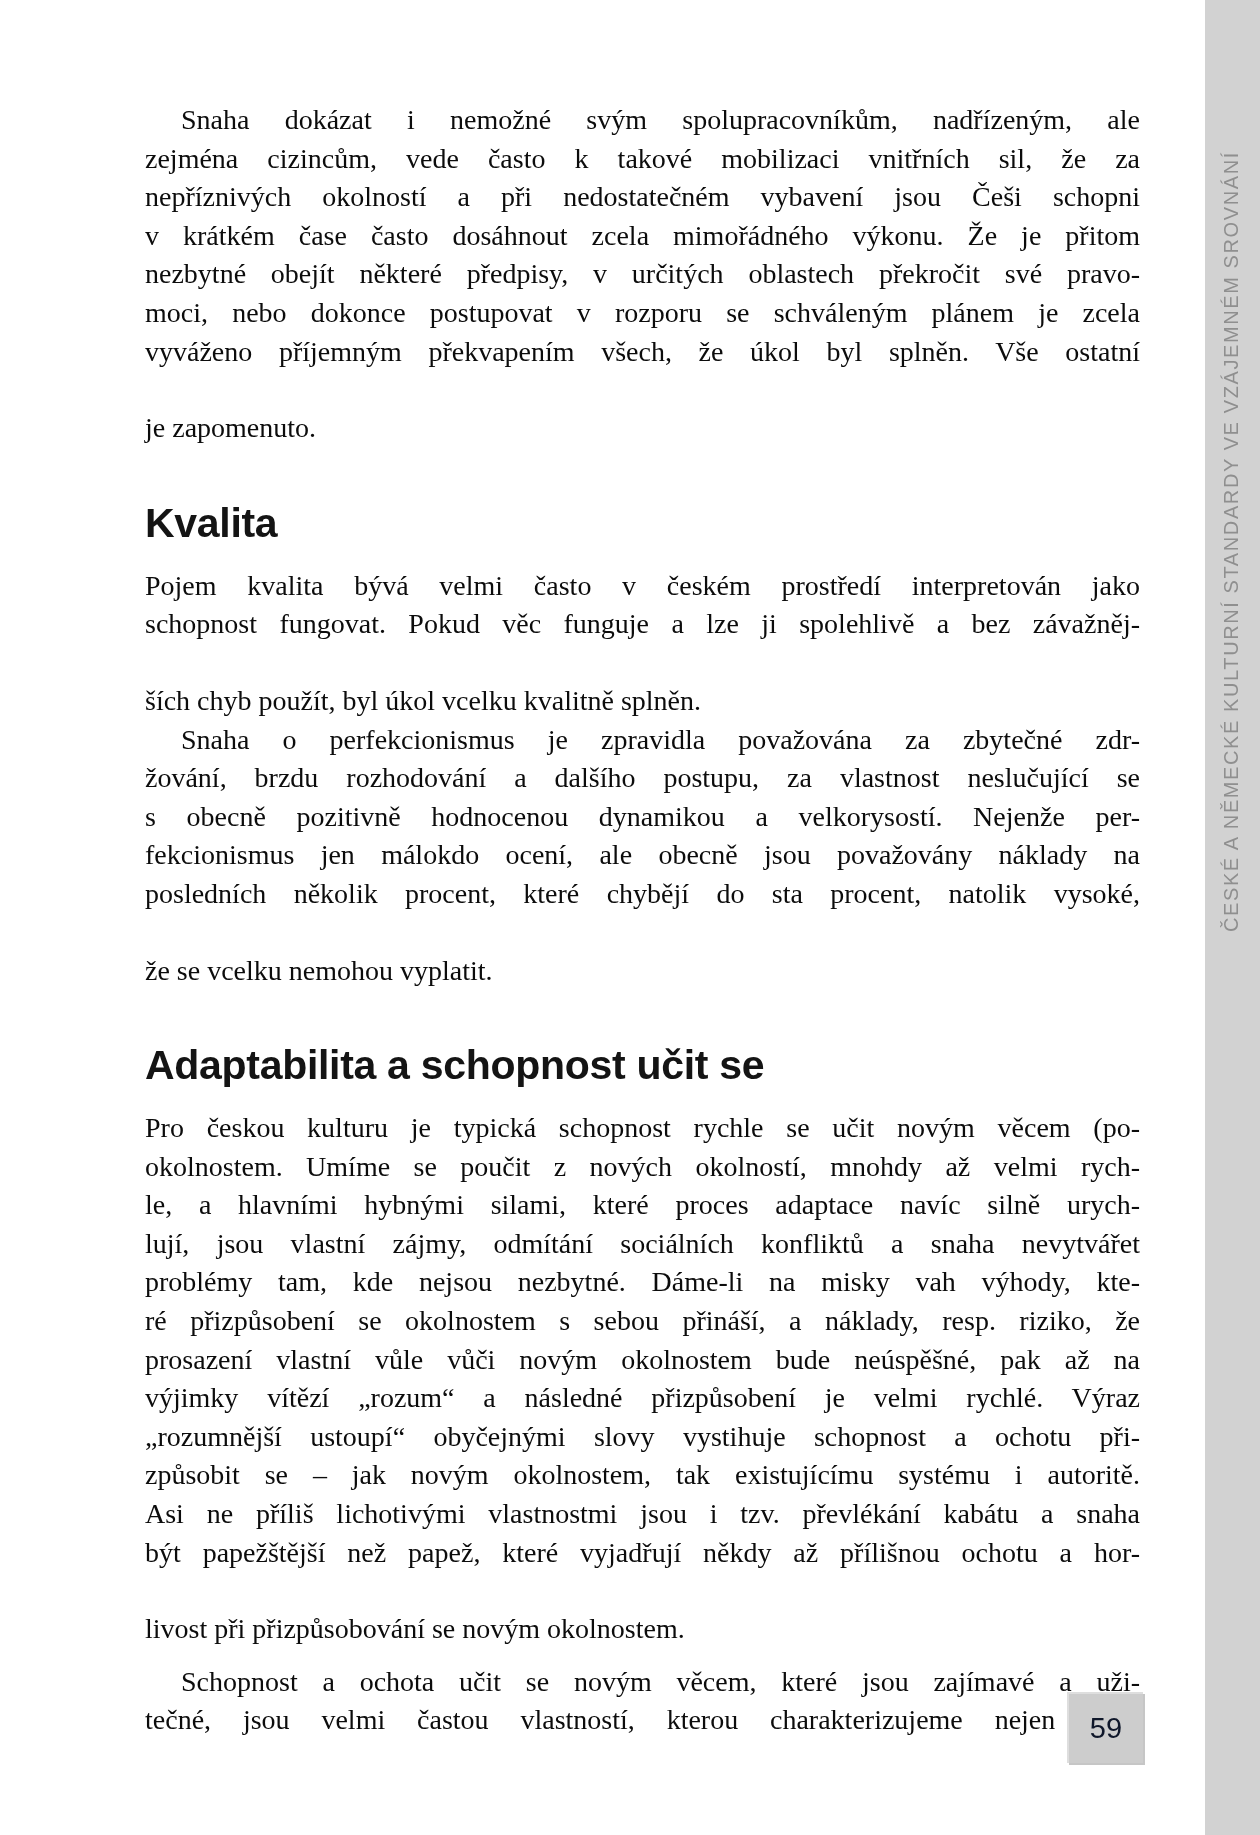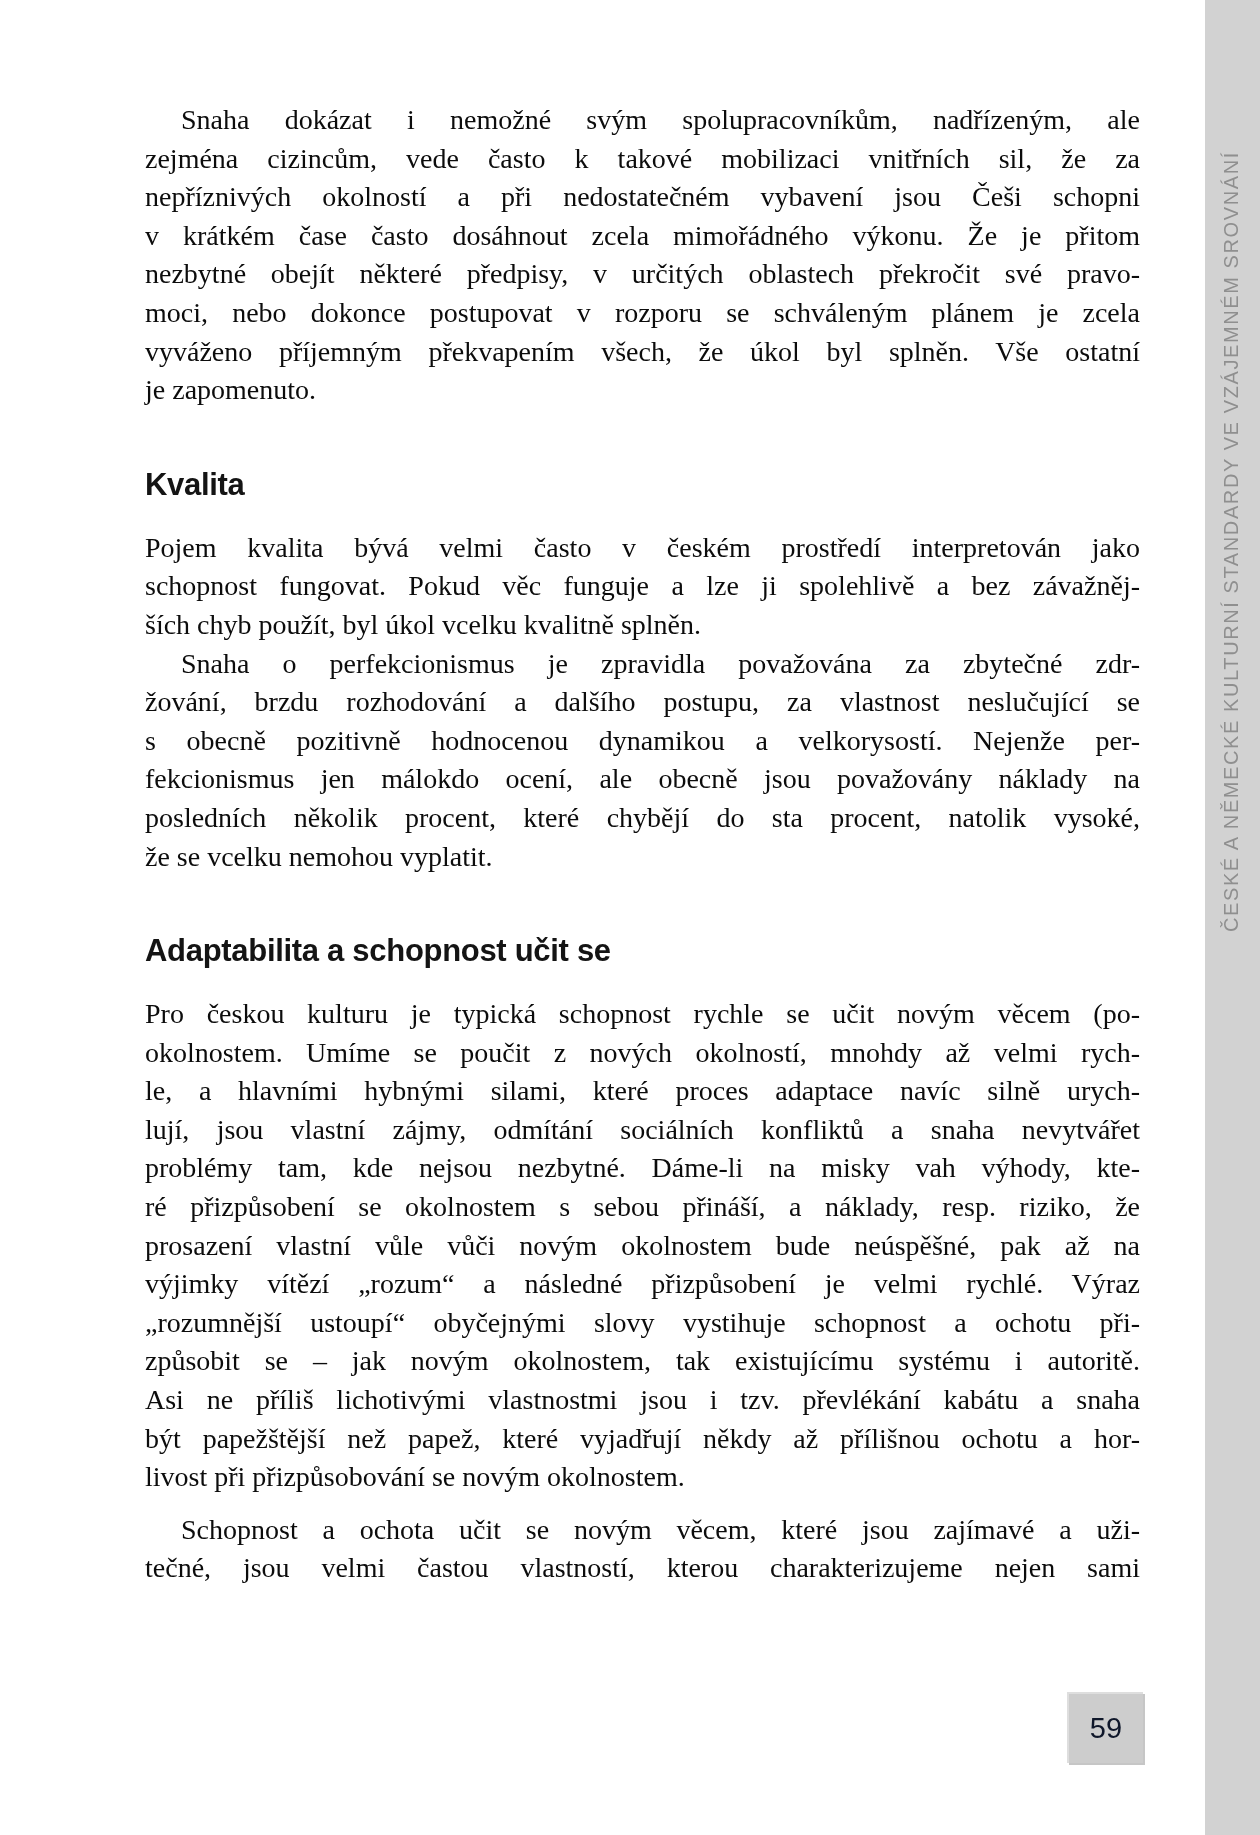--- a/index.html
+++ b/index.html
@@ -13,25 +13,25 @@
   .page { position:absolute; left:0; top:0; width:1260px; height:1460px; }
 
   
   .text-column {
     position:absolute; left:145px; top:101px; width:995px;
     font-size:28px; line-height:38.6px; color:#0c0c0c;
   }
   .para { margin:0; }
   .para.gap-before { margin-top:14px; }
   .line { text-align:justify; text-align-last:justify; }
-  .line.last-line { text-align:right; text-align-last:left; }
+  .line.last-line { text-align:right; text-align-last:left;margin-top:38px; }
   .line.indent-line { text-indent:36px; }
   .heading {
     font-family:"Liberation Sans", sans-serif;
-    font-weight:bold; font-size:31px; line-height:36px;
+    font-weight:bold; font-size:41px; line-height:36px;
     letter-spacing:-0.3px; color:#141414;
     margin:57px 0 26px 0;
   }
 
   
   .side-strip {
     position:absolute; left:1205px; top:0; width:55px; height:1835px;
     background:#d2d2d2;
   }
   .side-strip-text {

